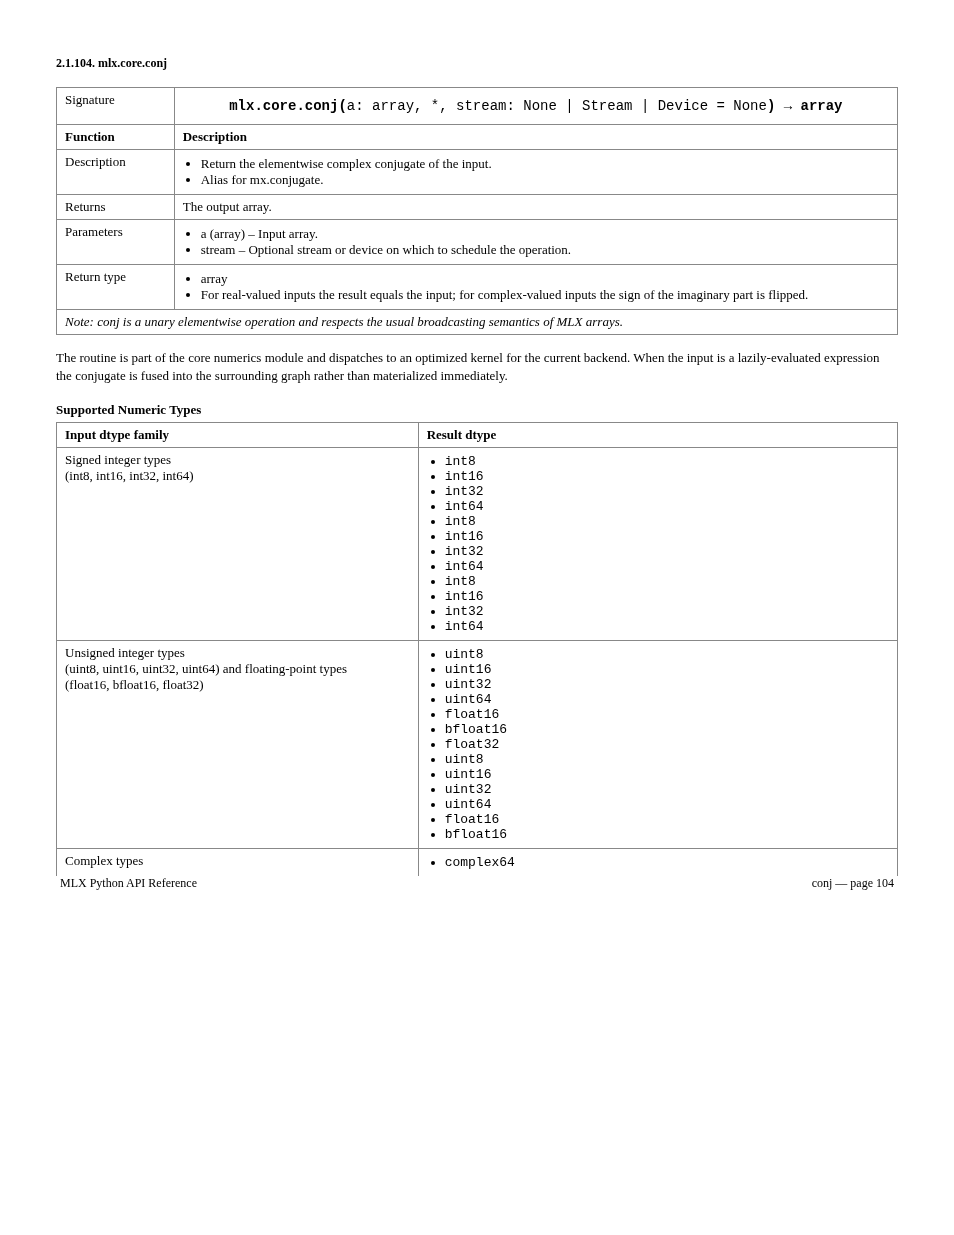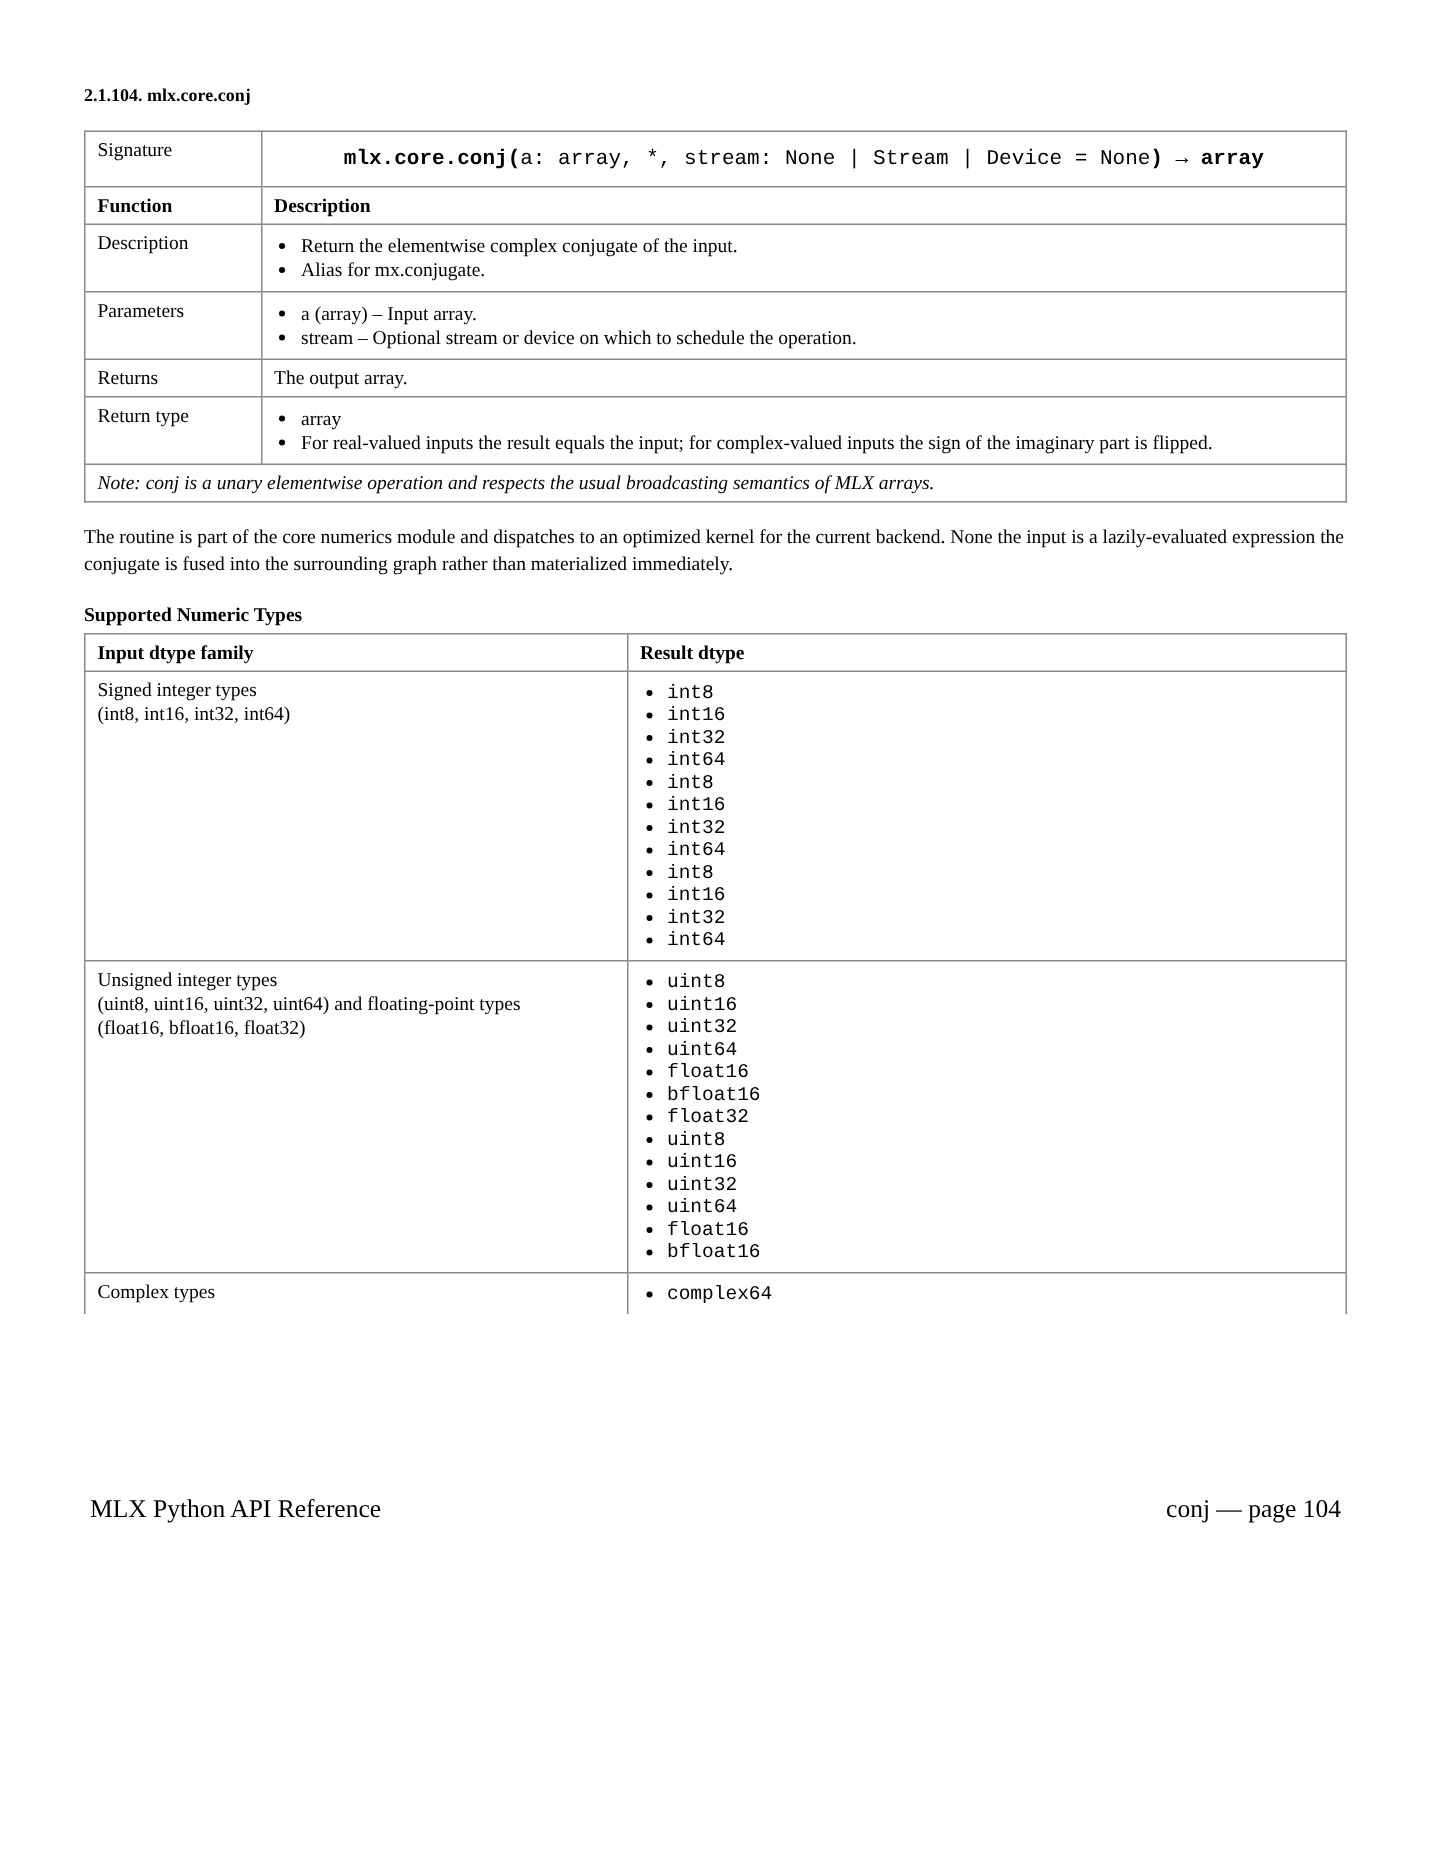--- a/index.html
+++ b/index.html
@@ -39,24 +39,23 @@
   th { font-weight: bold; background: #fff; }
   .sig-cell { text-align: center; font-family: "Courier New", monospace; font-size: 14px; padding: 10px 8px; }
   .sig-cell .kw { font-weight: bold; }
   ul { margin: 2px 0 2px 18px; padding: 0; }
   li { margin: 0; padding: 0; }
   .note-row td { font-style: italic; }
   .prose { font-size: 13px; line-height: 1.35; margin: 14px 0; }
   .subhead { font-weight: bold; margin: 18px 0 4px 0; font-size: 13px; }
   .mono { font-family: "Courier New", monospace; }
   .footer {
-    margin-top: 120px;
     display: flex;
     justify-content: space-between;
-    font-size: 17px;
+    font-size: 12px;
     padding: 0 4px;
   }
 </style>
 </head>
 <body>
 
 <div class="page">
 
   <div class="section-title">2.1.104. mlx.core.conj</div>
 
@@ -79,48 +78,48 @@
     <tr>
       <td>Description</td>
       <td>
         <ul>
           <li>Return the elementwise complex conjugate of the input.</li>
           <li>Alias for mx.conjugate.</li>
         </ul>
       </td>
     </tr>
     <tr>
+      <td>Returns</td>
+      <td>The output array.</td>
+    </tr>
+    <tr>
       <td>Parameters</td>
       <td>
         <ul>
           <li>a (array) – Input array.</li>
           <li>stream – Optional stream or device on which to schedule the operation.</li>
         </ul>
       </td>
-    </tr>
-    <tr>
-      <td>Returns</td>
-      <td>The output array.</td>
     </tr>
     <tr>
       <td>Return type</td>
       <td>
         <ul>
           <li>array</li>
           <li>For real-valued inputs the result equals the input; for complex-valued inputs the sign of the imaginary part is flipped.</li>
         </ul>
       </td>
     </tr>
     <tr class="note-row">
       <td colspan="2">Note: conj is a unary elementwise operation and respects the usual broadcasting semantics of MLX arrays.</td>
     </tr>
   </tbody>
     </table>
 
-  <p class="prose">The routine is part of the core numerics module and dispatches to an optimized kernel for the current backend. None the input is a lazily-evaluated expression the conjugate is fused into the surrounding graph rather than materialized immediately.</p>
+  <p class="prose">The routine is part of the core numerics module and dispatches to an optimized kernel for the current backend. When the input is a lazily-evaluated expression the conjugate is fused into the surrounding graph rather than materialized immediately.</p>
 
   <div class="subhead">Supported Numeric Types</div>
 
   <table class="t2">
     <colgroup>
         <col class="c1">
         <col class="c2">
       </colgroup>
     <tbody>
         <tr>

